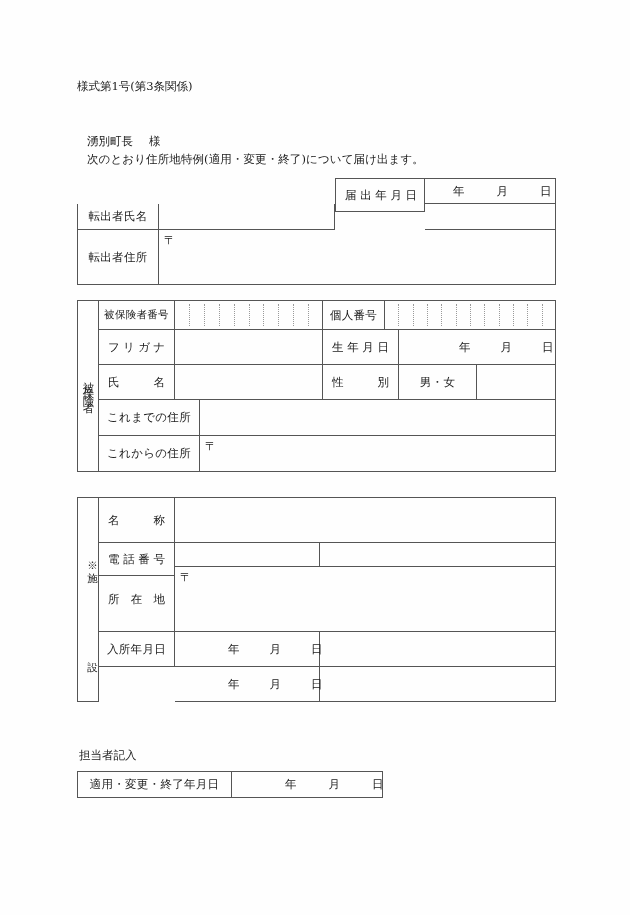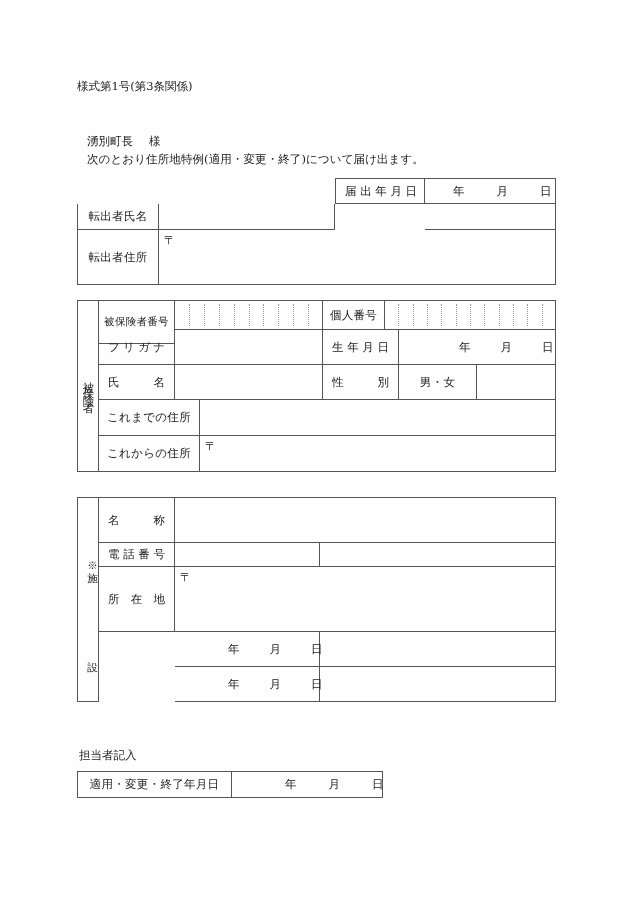--- a/index.html
+++ b/index.html
@@ -80,21 +80,21 @@
 
   .lbl {
     justify-content: center;
     letter-spacing: 0.3px;
   }
   
   .lbl-sp {
     display: flex;
     justify-content: space-between;
     align-items: center;
-    padding: 8px 9px;
+    padding: 16px 9px;
     letter-spacing: 0;
   }
   .lbl-sp > span { display: inline-block; }
 
   .ymd {
     display: flex;
     align-items: center;
     justify-content: flex-start;
   }
   .ymd > span { display: inline-block; }
@@ -179,21 +179,21 @@
       <span>〒</span>
     </div>
   </div>
 
   <div class="frame" style="left:77px; top:300px; width:479px; height:172px; border:none;">
 
     <div class="cell vert bd-t bd-l bd-r bd-b" style="left:0px; top:0px; width:22px; height:172px;">
       <span>被保険者</span>
     </div>
 
-    <div class="cell lbl bd-t bd-r bd-b" style="left:22px; top:0px; width:76px; height:44px; font-size:10.5px;justify-content:center;">
+    <div class="cell lbl bd-t bd-r bd-b" style="left:22px; top:0px; width:76px; height:30px; font-size:10.5px;justify-content:center;">
       <span>被保険者番号</span>
     </div>
     <div class="cell bd-t bd-r bd-b" style="left:98px; top:0px; width:148px; height:30px;"></div>
     <div class="dotstrip" id="ds-insured" style="left:98px; top:4px; width:148px; height:22px;">
         <i style="flex: 1 1 0px;"></i>
         <i style="flex: 1 1 0px;"></i>
         <i style="flex: 1 1 0px;"></i>
         <i style="flex: 1 1 0px;"></i>
         <i style="flex: 1 1 0px;"></i>
         <i style="flex: 1 1 0px;"></i>
@@ -296,20 +296,23 @@
 
     <div class="cell lbl-sp bd-r bd-b" style="left:22px; top:70px; width:76px; height:65px;">
       <span>所</span>
         <span>在</span>
         <span>地</span>
     </div>
     <div class="cell postal bd-r bd-b" style="left:98px; top:70px; width:381px; height:65px;">
       <span>〒</span>
     </div>
 
+    <div class="cell lbl bd-r bd-b" style="left:22px; top:135px; width:76px; height:35px;">
+      <span>入所年月日</span>
+    </div>
     <div class="cell ymd bd-r bd-b" style="left:98px; top:135px; width:145px; height:35px;">
       <span style="margin-left:53px">年</span>
       <span style="margin-left:30px">月</span>
       <span style="margin-left:30px">日</span>
     </div>
     <div class="cell bd-r bd-b" style="left:243px; top:135px; width:236px; height:35px;"></div>
 
     <div class="cell ymd bd-r bd-b" style="left:98px; top:170px; width:145px; height:35px;">
       <span style="margin-left:53px">年</span>
       <span style="margin-left:30px">月</span>

